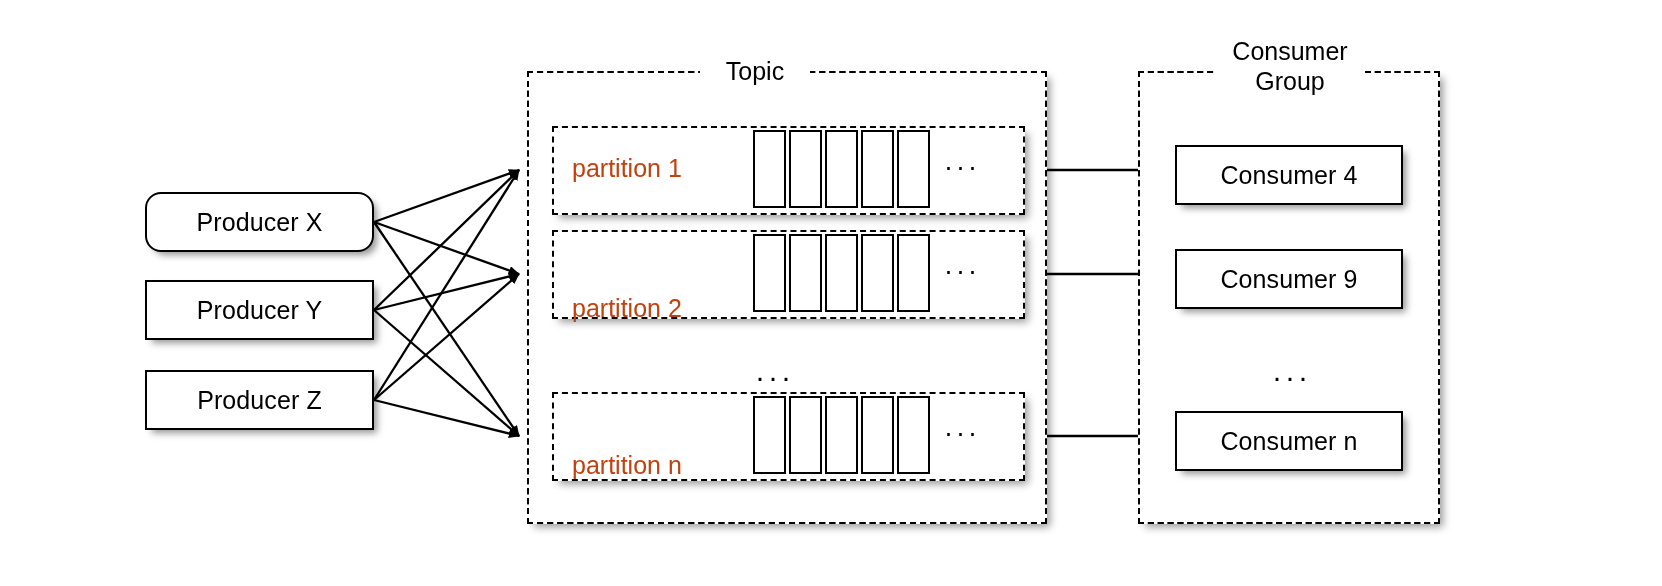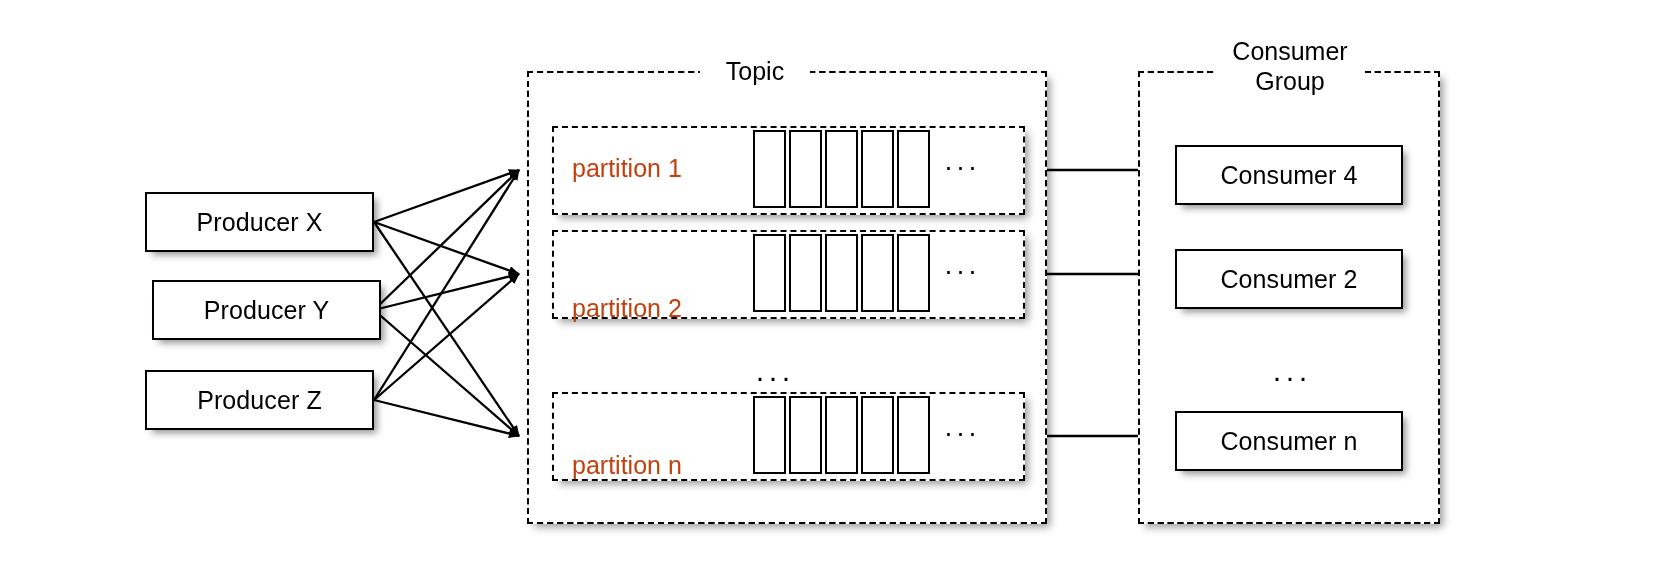--- a/index.html
+++ b/index.html
@@ -98,24 +98,24 @@
       <line x1="374" y1="400" x2="519" y2="170"></line>
       <line x1="374" y1="400" x2="519" y2="274"></line>
       <line x1="374" y1="400" x2="519" y2="436"></line>
 
       <line x1="948" y1="170" x2="1172" y2="170"></line>
       <line x1="948" y1="274" x2="1172" y2="274"></line>
       <line x1="948" y1="436" x2="1172" y2="436"></line>
     </g>
   </svg>
 
-  <div class="solid-box" style="left:145px;top:192px;width:229px;height:60px;">
+  <div class="solid-box" style="left:145px;top:192px;width:229px;height:60px;border-radius:16px;">
     <span>Producer X</span>
   </div>
-  <div class="solid-box" style="left:152px;top:280px;width:229px;height:60px;">
+  <div class="solid-box" style="left:145px;top:280px;width:229px;height:60px;">
     <span>Producer Y</span>
   </div>
   <div class="solid-box" style="left:145px;top:370px;width:229px;height:60px;">
     <span>Producer Z</span>
   </div>
 
   <div class="dashed-box shadowed" style="left:527px;top:71px;width:520px;height:453px;"></div>
 
   <div class="dashed-box" style="left:527px;top:71px;width:520px;height:453px;background:transparent;box-shadow:none;"></div>
 
@@ -153,21 +153,21 @@
   <div class="dashed-box shadowed" style="left:1138px;top:71px;width:302px;height:453px;"></div>
   <div class="dashed-box" style="left:1138px;top:71px;width:302px;height:453px;background:transparent;box-shadow:none;"></div>
 
   <div class="border-label" style="left:1215px;top:36px;width:150px;height:64px;">Consumer
 Group</div>
 
   <div class="solid-box" style="left:1175px;top:145px;width:228px;height:60px;">
     <span>Consumer 4</span>
   </div>
   <div class="solid-box" style="left:1175px;top:249px;width:228px;height:60px;">
-    <span>Consumer 2</span>
+    <span>Consumer 9</span>
   </div>
 
   <div class="dots" style="left:1272px;top:360px;font-size:30px;">···</div>
 
   <div class="solid-box" style="left:1175px;top:411px;width:228px;height:60px;">
     <span>Consumer n</span>
   </div>
 
 </div>
 

